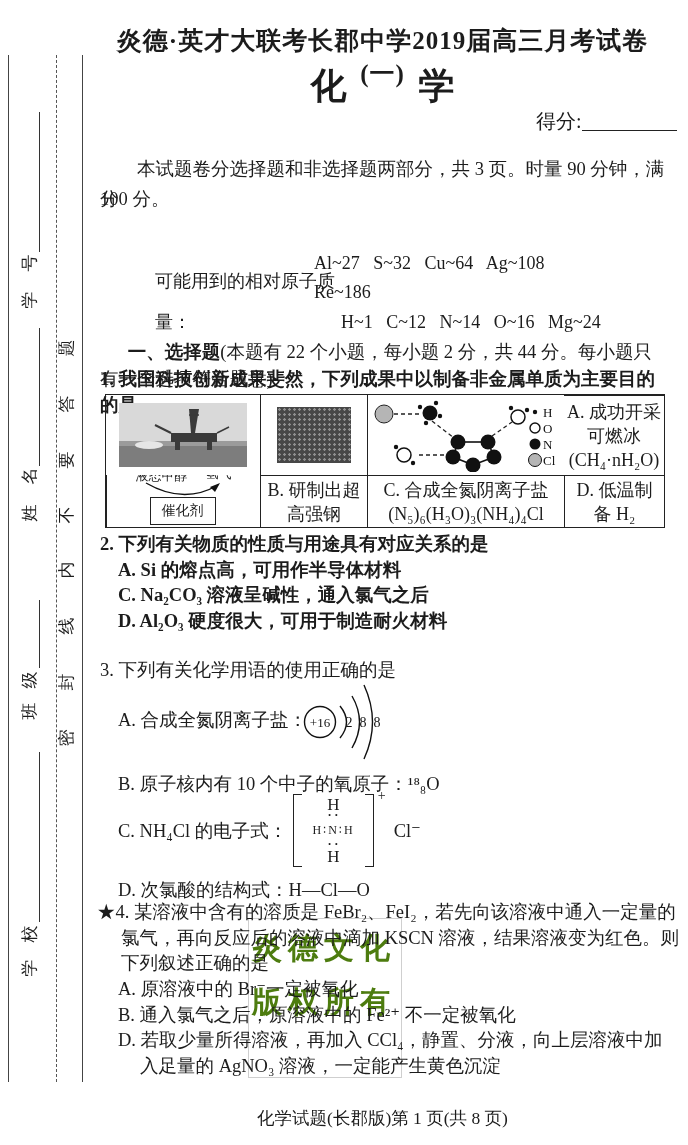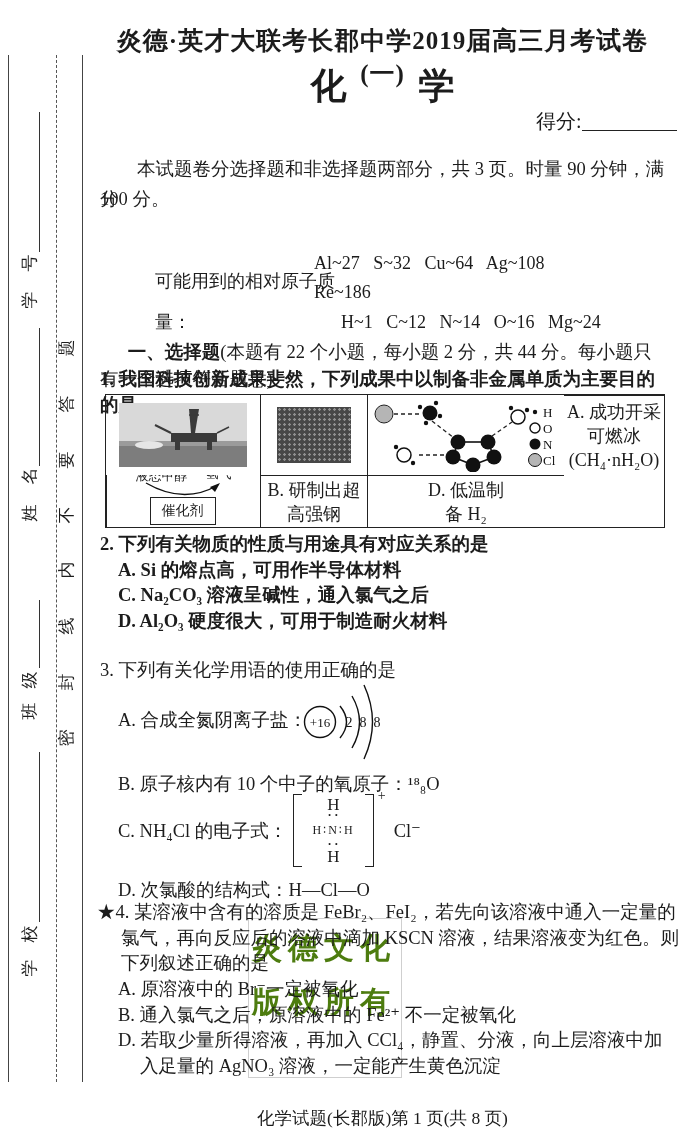--- a/index.html
+++ b/index.html
@@ -196,20 +196,24 @@
             <polygon points="78,4 68,8 73,13" fill="#111"></polygon>
           </svg>
           <div class="cat-box t">催化剂</div>
         </div>
       </div>
       <div class="cell lab">
         <div class="t">B. 研制出超</div>
         <div class="t">高强钢</div>
       </div>
       <div class="cell lab">
+        <div class="t">C. 合成全氮阴离子盐</div>
+        <div class="t">(N₅)₆(H₃O)₃(NH₄)₄Cl</div>
+      </div>
+      <div class="cell lab">
         <div class="t">D. 低温制</div>
         <div class="t">备 H₂</div>
       </div>
     </div>
 
     <div class="abs q bold-q" style="left:100px;top:532px;width:568px;">
       <div class="t">2. 下列有关物质的性质与用途具有对应关系的是</div>
       <div class="t" style="padding-left:18px;">A. Si 的熔点高，可用作半导体材料</div>
       <div class="t" style="padding-left:18px;">C. Na₂CO₃ 溶液呈碱性，通入氯气之后</div>
       <div class="t" style="padding-left:18px;">D. Al₂O₃ 硬度很大，可用于制造耐火材料</div>

